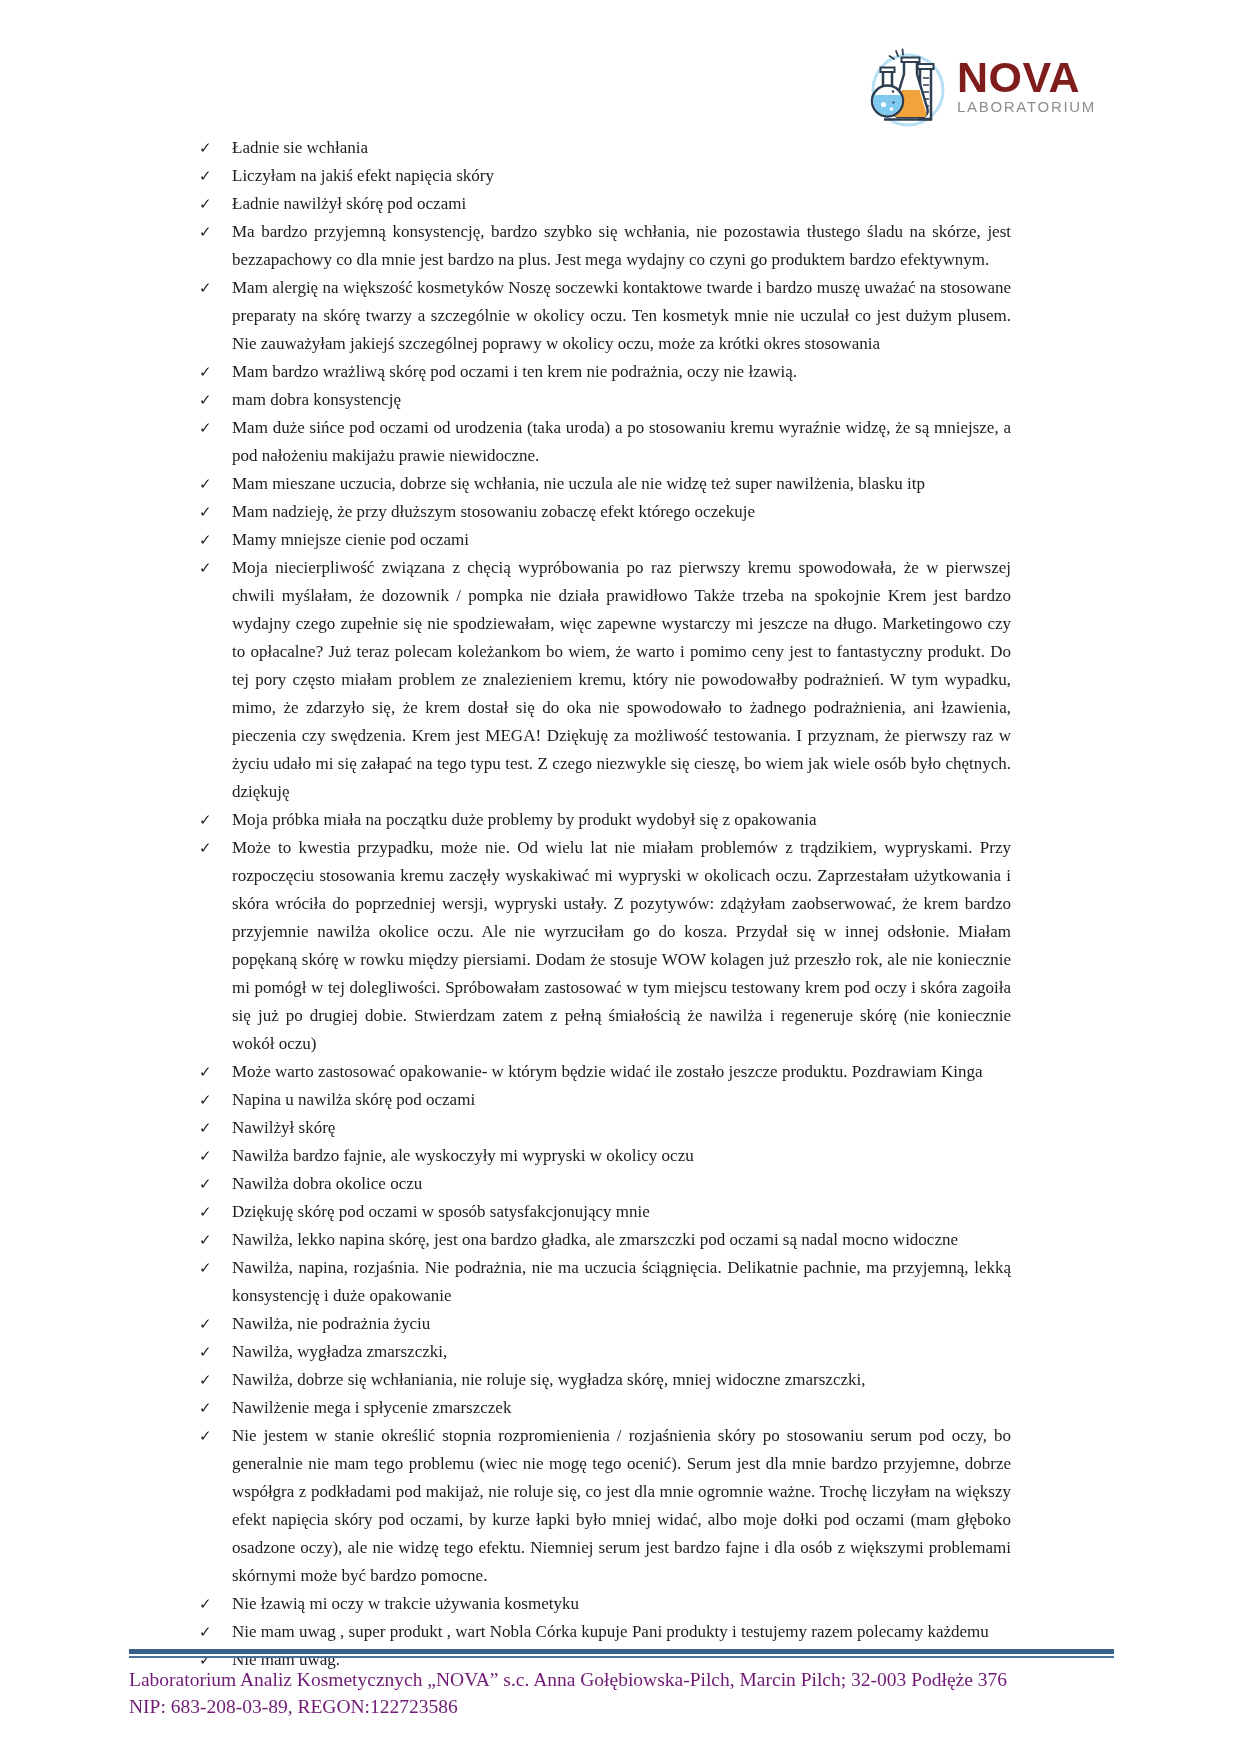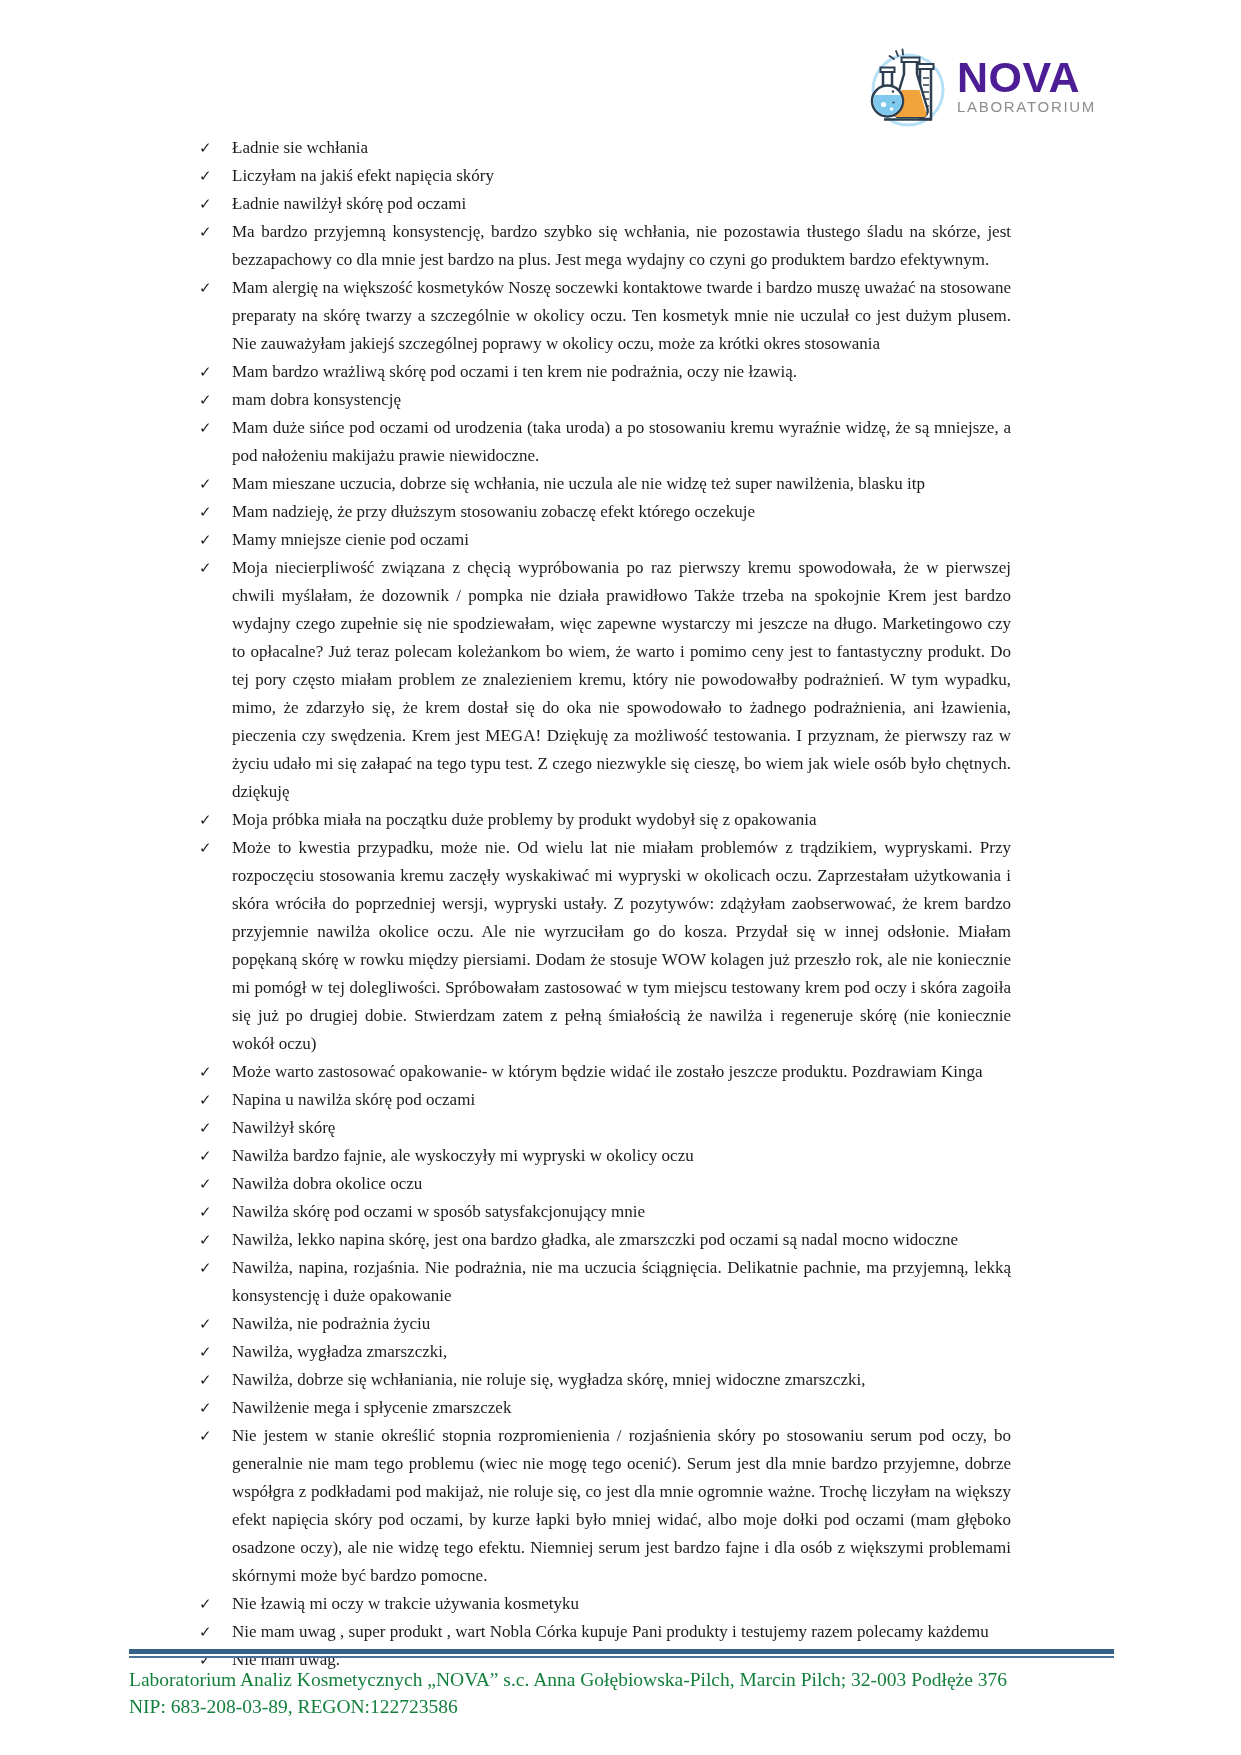--- a/index.html
+++ b/index.html
@@ -5,37 +5,37 @@
   html,body{margin:0;padding:0;}
   body{
     width:1241px;height:1755px;background:#ffffff;position:relative;overflow:hidden;
     font-family:"Liberation Serif","DejaVu Serif",serif;color:#1c1c1c;
   }
   
   .logo{position:absolute;top:44px;left:866px;display:flex;align-items:center;gap:7px;}
   .logo-text{display:flex;flex-direction:column;}
   .logo-name{
     font-family:"Liberation Sans","DejaVu Sans",sans-serif;font-weight:bold;
-    font-size:43px;line-height:40px;color:#4c1d95;letter-spacing:0.5px;
+    font-size:43px;line-height:40px;color:#7f1d1d;letter-spacing:0.5px;
   }
   .logo-sub{
     font-family:"Liberation Sans","DejaVu Sans",sans-serif;
     font-size:15px;color:#8d8d8d;letter-spacing:1.7px;margin-top:1px;
   }
   
   .checklist{position:absolute;left:199px;top:134px;width:812px;}
   .item{display:flex;align-items:flex-start;}
   .check{flex:0 0 33px;width:33px;font-size:15px;line-height:28px;color:#1c1c1c;}
   .itxt{margin:0;flex:1;font-size:17px;line-height:28px;text-align:justify;}
   
   .footer{position:absolute;left:129px;top:1649px;width:985px;}
   .rule-thick{height:5px;background:#38618a;}
   .rule-gap{height:2px;background:#ffffff;}
   .rule-thin{height:2px;background:#4a7199;}
-  .f-line{margin:0;font-size:19.5px;line-height:27px;color:#15803d;}
+  .f-line{margin:0;font-size:19.5px;line-height:27px;color:#701a75;}
   .f-line.first{margin-top:8px;}
   .f-page{margin:3px 0 0 66px;font-size:19px;line-height:24px;color:#7daf3b;}
 </style>
 </head>
 <body>
 
 <div class="logo">
   <svg width="84" height="84" viewBox="0 0 84 84" aria-hidden="true">
     <circle cx="42" cy="46" r="35" stroke="#b5e0f6" stroke-width="3" fill="none"></circle>
 
@@ -145,21 +145,21 @@
   <div class="item">
       <span class="check">✓</span>
       <p class="itxt">Nawilża bardzo fajnie, ale wyskoczyły mi wypryski w okolicy oczu</p>
     </div>
   <div class="item">
       <span class="check">✓</span>
       <p class="itxt">Nawilża dobra okolice oczu</p>
     </div>
   <div class="item">
       <span class="check">✓</span>
-      <p class="itxt">Nawilża skórę pod oczami w sposób satysfakcjonujący mnie</p>
+      <p class="itxt">Dziękuję skórę pod oczami w sposób satysfakcjonujący mnie</p>
     </div>
   <div class="item">
       <span class="check">✓</span>
       <p class="itxt">Nawilża, lekko napina skórę, jest ona bardzo gładka, ale zmarszczki pod oczami są nadal mocno widoczne</p>
     </div>
   <div class="item">
       <span class="check">✓</span>
       <p class="itxt">Nawilża, napina, rozjaśnia. Nie podrażnia, nie ma uczucia ściągnięcia.  Delikatnie pachnie, ma przyjemną, lekką konsystencję i duże opakowanie</p>
     </div>
   <div class="item">

